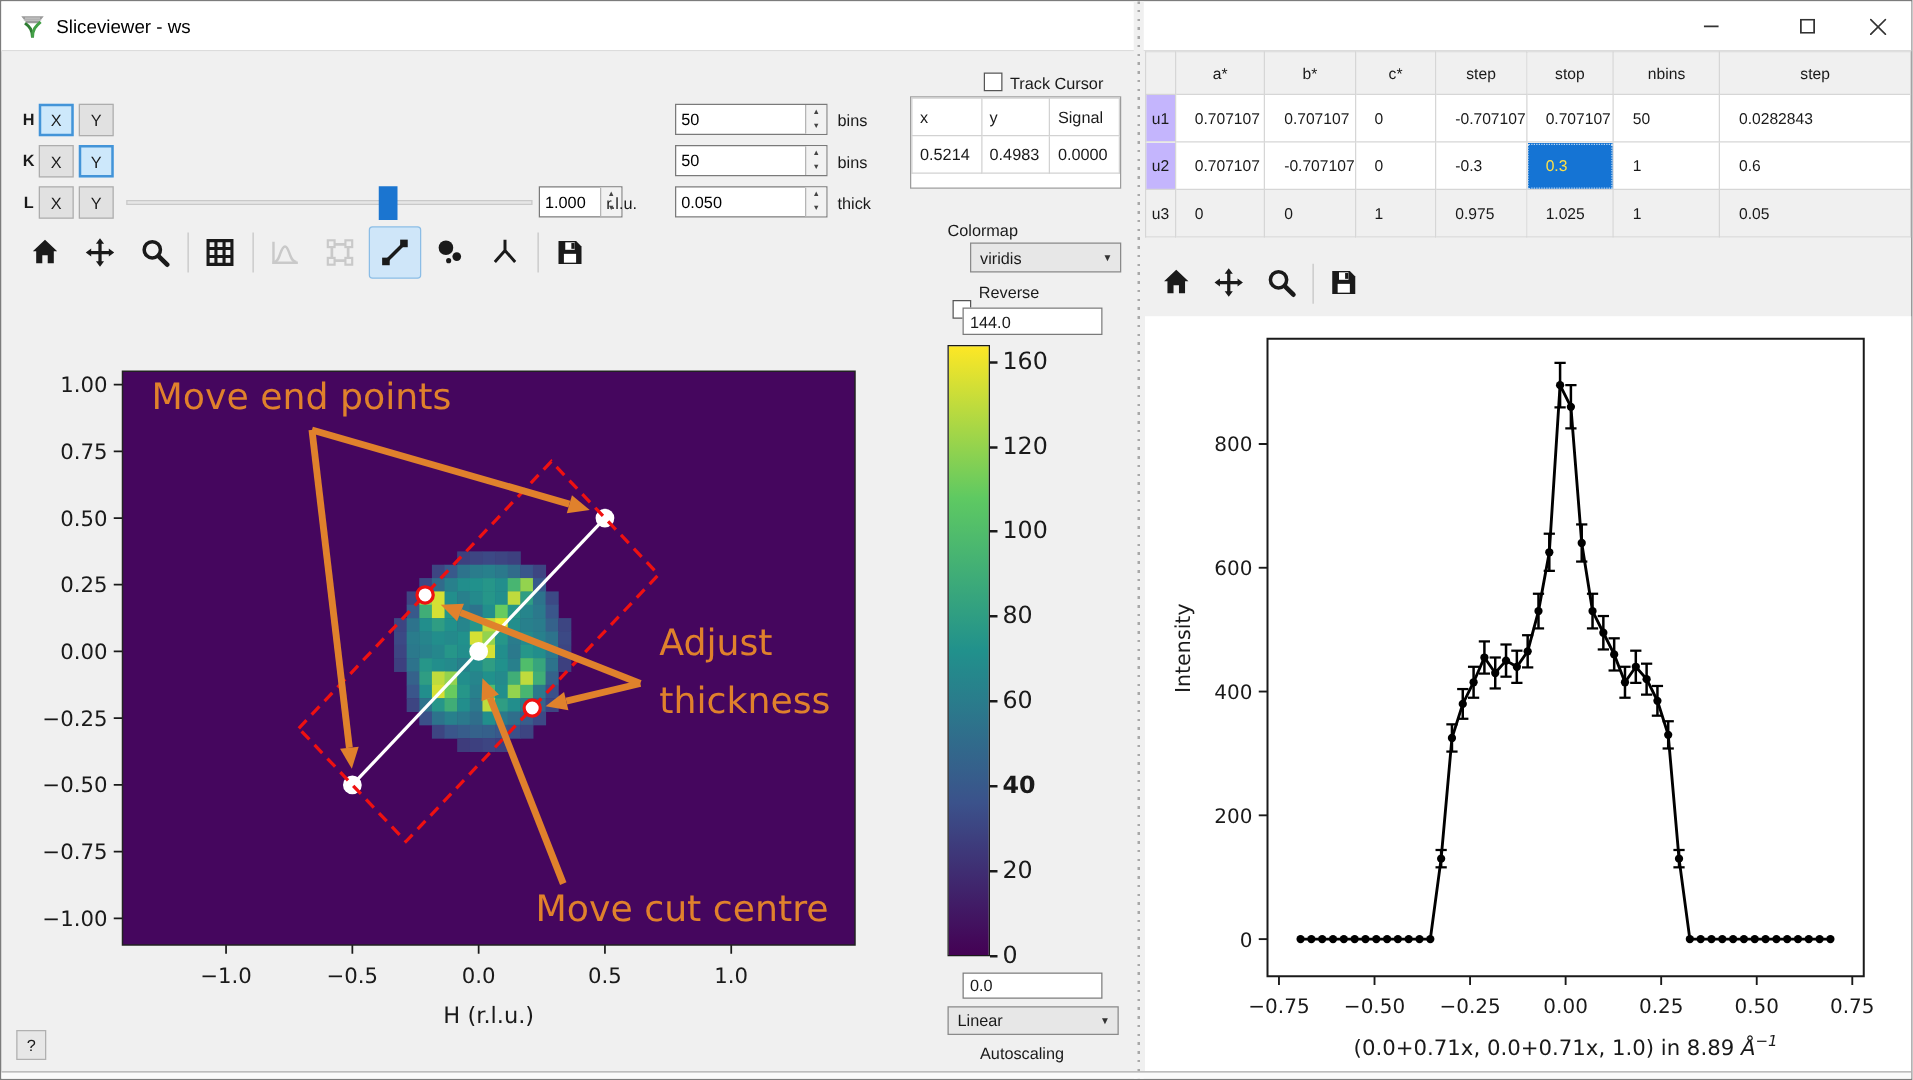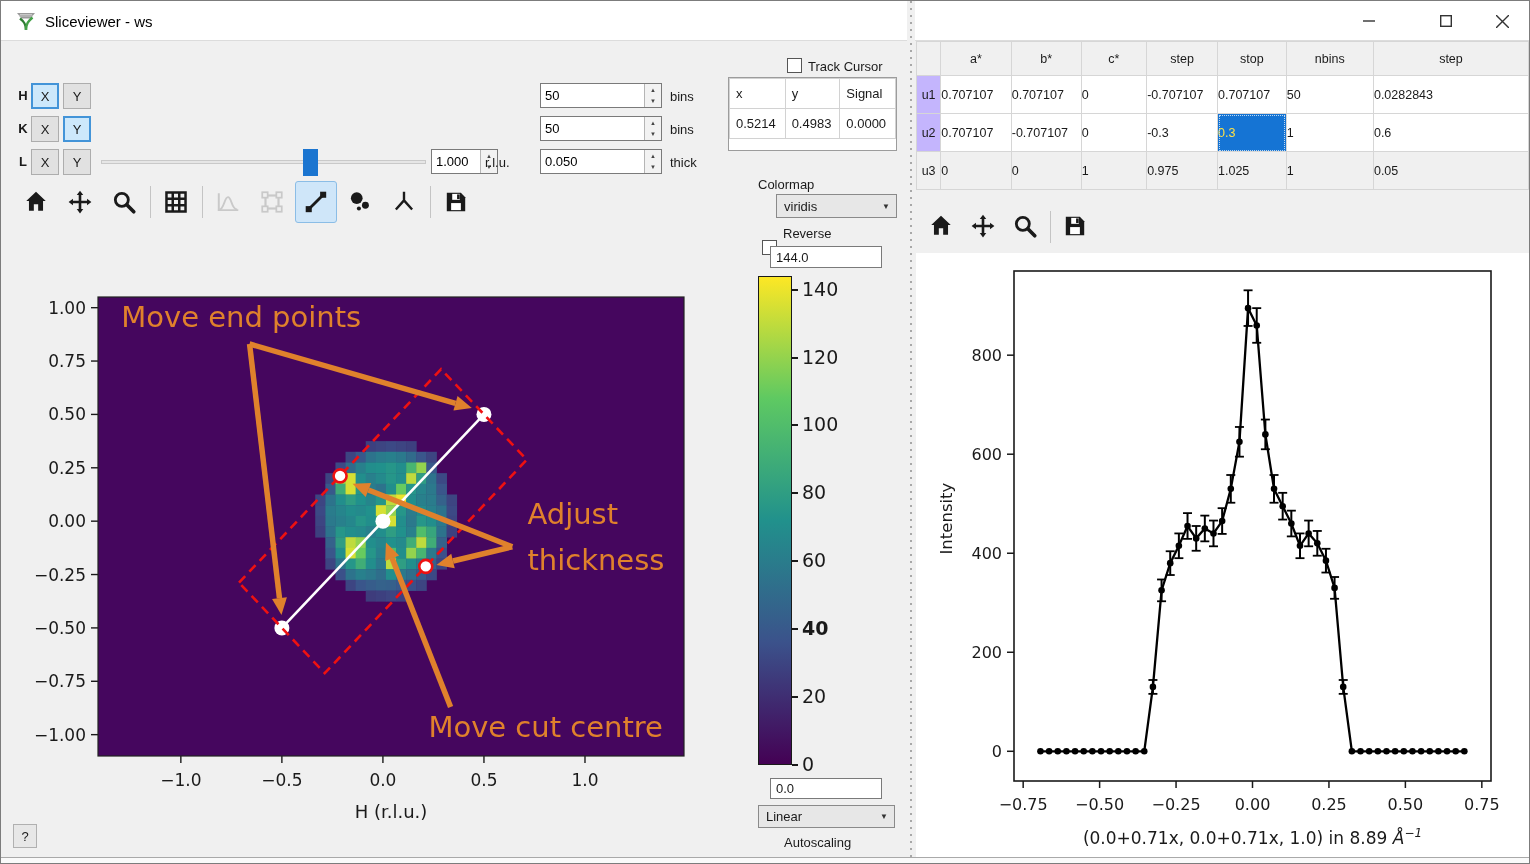--- a/index.html
+++ b/index.html
@@ -60,21 +60,21 @@
 
   
   #splitter { left:906px; top:0; width:8px; height:864px; background:#f0f0f0; }
   #splitter .dots { position:absolute; left:3px; top:0; width:2px; height:100%;
      background:repeating-linear-gradient(180deg,#a8a8a8 0 2px, transparent 2px 7px); }
 
   
   #cut-table { left:915px; top:40px; border:1px solid #a8a8a8; border-collapse:collapse; background:#fff; table-layout:fixed; }
   #cut-table td, #cut-table th { border:1px solid #d6d6d6; font-size:12.5px; font-weight:normal; overflow:hidden; white-space:nowrap; }
   #cut-table th { background:#f0f0f0; text-align:center; }
-  #cut-table td { text-align:left; padding-left:0; }
+  #cut-table td { text-align:left; padding-left:15px; }
   #cut-table .rowhdr { background:#c4b5fd; text-align:center; padding-left:0; }
   #cut-table tr.gray td { background:#f0f0f0; }
   #cut-table td.selcell { background:#1574d4; color:#fde047; outline:1px dotted #bcd8f2; outline-offset:-2px; }
   .bold { font-weight:bold; }
 
   
   svg text { font-family:"DejaVu Sans",sans-serif; }
   #help-btn {
     left:12px; top:823px; width:24px; height:24px; background:#e7e7e7; border:1px solid #b0b0b0;
     display:flex; align-items:center; justify-content:center; font-size:13px;
@@ -493,21 +493,21 @@
       <div class="cb-ticklabel" style="left: 801px; top: 616.167px; font-weight: bold;">40</div>
       <div class="cb-tick" style="left: 791px; top: 559.25px;"></div>
       <div class="cb-ticklabel" style="left: 801px; top: 548.25px;">60</div>
       <div class="cb-tick" style="left: 791px; top: 491.333px;"></div>
       <div class="cb-ticklabel" style="left: 801px; top: 480.333px;">80</div>
       <div class="cb-tick" style="left: 791px; top: 423.417px;"></div>
       <div class="cb-ticklabel" style="left: 801px; top: 412.417px;">100</div>
       <div class="cb-tick" style="left: 791px; top: 355.5px;"></div>
       <div class="cb-ticklabel" style="left: 801px; top: 344.5px;">120</div>
       <div class="cb-tick" style="left: 791px; top: 287.583px;"></div>
-      <div class="cb-ticklabel" style="left: 801px; top: 276.583px;">140</div>
+      <div class="cb-ticklabel" style="left: 801px; top: 276.583px;">160</div>
     </div>
 
   <div class="abs txtfield" style="left:769px;top:777px;width:112px;height:21px">
     <span>0.0</span>
   </div>
   <div class="abs combo" style="left:757px;top:804px;width:137px;height:23px">
     <span>Linear</span>
     <span class="arrow">▼</span>
   </div>
   <div class="abs checkbox checked" style="left:761px;top:832px;width:16px;height:16px">

